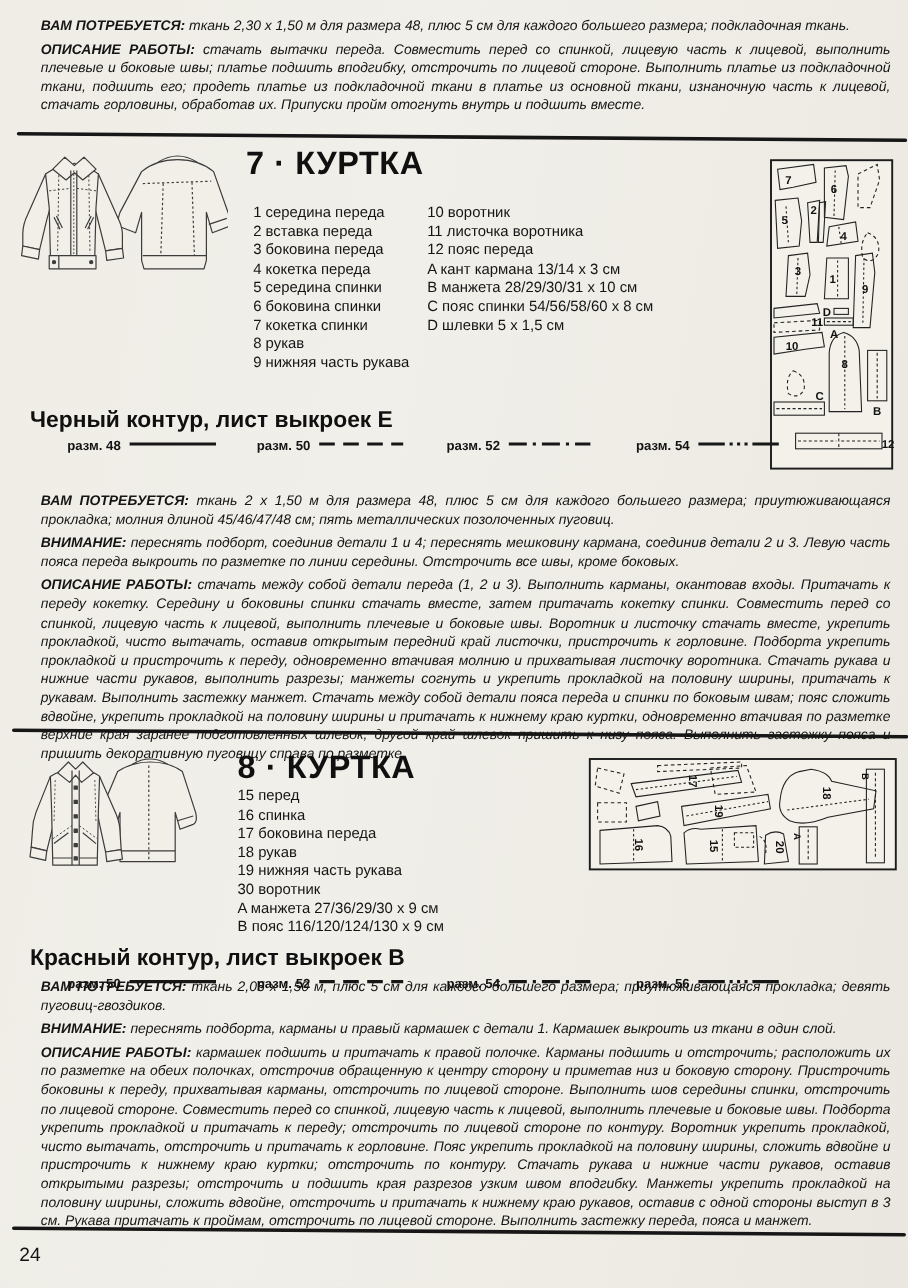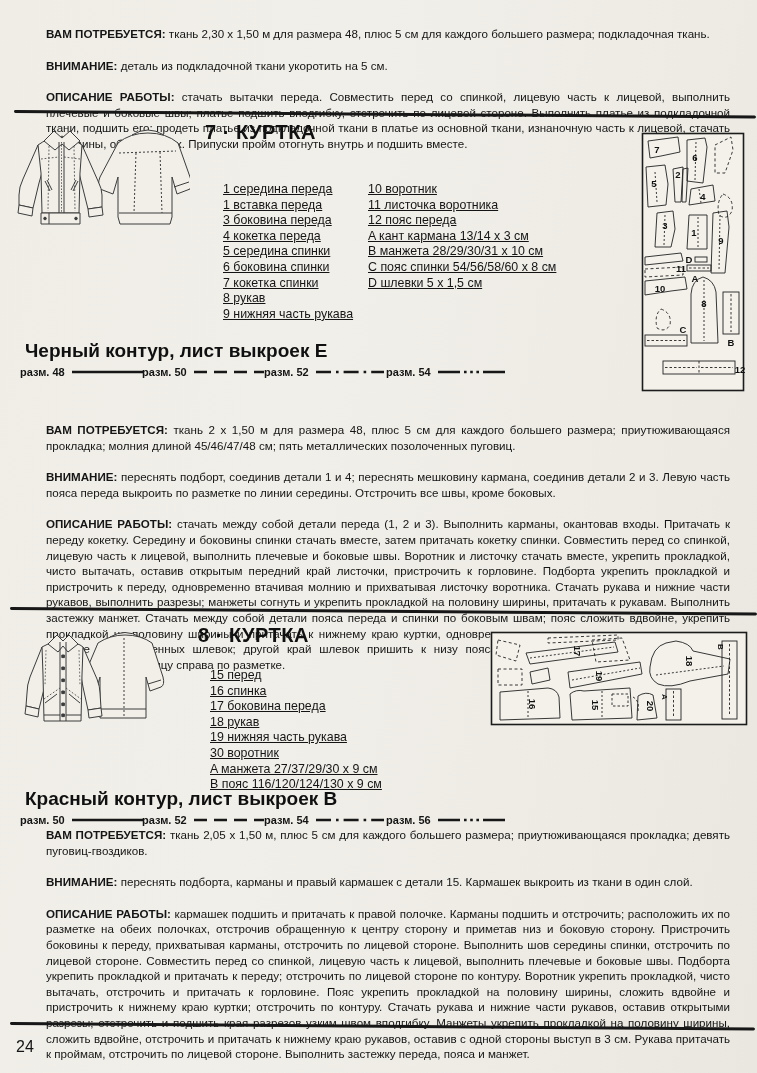--- a/index.html
+++ b/index.html
@@ -9,49 +9,48 @@
     font-family:"Liberation Sans", sans-serif;
     color:#141414;
     position:relative;
   }
   .page{
     position:absolute;inset:0;
     background:linear-gradient(100deg,#efede6 0%,#f1efe9 40%,#edebe4 75%,#e9e7df 100%);
   }
   
   .tblock{position:absolute;text-align:justify;font-size:11.6px;line-height:15.6px;color:#151515;}
-  .tblock p{margin:16px;}
+  .tblock p{margin:4px;font-style:italic;}
   .lbl{font-weight:bold;}
   
   .rule{position:absolute;height:3.4px;background:#171717;transform-origin:left center;transform:rotate(0.42deg);border-radius:2px;}
   
-  .sec-title{position:absolute;font-size:20px;font-weight:bold;letter-spacing:.5px;color:#101010;white-space:nowrap;}
-  
-  .parts{position:absolute;margin:12px;padding:0;list-style:none;text-decoration:underline;}
+  .sec-title{position:absolute;font-size:27px;font-weight:bold;letter-spacing:.5px;color:#101010;white-space:nowrap;}
+  
+  .parts{position:absolute;margin:0;padding:0;list-style:none;}
   .parts li{font-size:12.4px;line-height:15.6px;white-space:nowrap;color:#151515;}
   
   .contour{position:absolute;font-size:19px;font-weight:bold;color:#101010;white-space:nowrap;}
   
   .size-row{position:absolute;display:flex;align-items:center;}
-  .size-item{display:flex;align-items:center;width:122px;}
+  .size-item{display:flex;width:122px;margin-left:36px;}
   .size-label{font-size:11px;font-weight:bold;white-space:nowrap;margin-right:6px;}
   .size-line{flex:0 0 auto;}
   .pagenum{position:absolute;font-size:16px;color:#141414;}
   svg text{font-family:"Liberation Sans", sans-serif;}
   .pat-num{font-size:9.5px;font-weight:bold;fill:#111;}
   .pat-num-s{font-size:8px;font-weight:bold;fill:#111;}
 </style>
 </head>
 <body>
 
 <div class="page">
 
   <div class="tblock" style="left:30px;top:10px;width:716px;">
     <p><span class="lbl">ВАМ ПОТРЕБУЕТСЯ:</span> <span>ткань 2,30 х 1,50 м для размера 48, плюс 5 см для каждого большего размера; подкладочная ткань.</span></p>
-    <p><span class="lbl">ВНИМАНИЕ:</span> <span>деталь из подкладочной ткани укоротить на 5 см.</span></p>
     <p><span class="lbl">ОПИСАНИЕ РАБОТЫ:</span> <span>стачать вытачки переда. Совместить перед со спинкой, лицевую часть к лицевой, выполнить плечевые и боковые швы; платье подшить вподгибку, отстрочить по лицевой стороне. Выполнить платье из подкладочной ткани, подшить его; продеть платье из подкладочной ткани в платье из основной ткани, изнаночную часть к лицевой, стачать горловины, обработав их. Припуски пройм отогнуть внутрь и подшить вместе.</span></p>
   </div>
 
   <div class="rule" style="left:14px;top:110px;width:742px;"></div>
 
   <div class="sec-title" style="left:205px;top:121px;">7 · КУРТКА</div>
 
   <svg style="position:absolute;left:14px;top:123px;" width="176" height="108" viewBox="0 0 176 108">
     <g stroke="#3c3c3c" stroke-width="1" fill="#f1efe8" stroke-linejoin="round">
 
@@ -81,21 +80,21 @@
         <path d="M23,84 L62,84 L62,95 L23,95 Z"></path>
         <path d="M31,84 L31,95" fill="none"></path>
         <circle cx="27" cy="89.5" r="1.3" fill="#3c3c3c"></circle>
         <circle cx="58" cy="89.5" r="1.3" fill="#3c3c3c"></circle>
       </g>
     </g>
   </svg>
 
   <ul class="parts" style="left:211px;top:170px;">
     <li>1 середина переда</li>
-    <li>1 вставка переда</li>
+    <li>2 вставка переда</li>
     <li>3 боковина переда</li>
     <li>4 кокетка переда</li>
     <li>5 середина спинки</li>
     <li>6 боковина спинки</li>
     <li>7 кокетка спинки</li>
     <li>8 рукав</li>
     <li>9 нижняя часть рукава</li>
   </ul>
   <ul class="parts" style="left:356px;top:170px;">
     <li>10 воротник</li>
@@ -234,21 +233,21 @@
     </g>
   </svg>
 
   <ul class="parts" style="left:198px;top:656px;">
     <li>15 перед</li>
     <li>16 спинка</li>
     <li>17 боковина переда</li>
     <li>18 рукав</li>
     <li>19 нижняя часть рукава</li>
     <li>30 воротник</li>
-    <li>A манжета 27/37/29/30 х 9 см</li>
+    <li>A манжета 27/36/29/30 х 9 см</li>
     <li>B пояс 116/120/124/130 х 9 см</li>
   </ul>
 
   <svg style="position:absolute;left:490px;top:631px;" width="258" height="95" viewBox="0 0 258 95">
     <rect x="1.5" y="1.5" width="255" height="92" fill="#f3f1ea" stroke="#1c1c1c" stroke-width="1.6"></rect>
     <g stroke="#222" stroke-width=".9" fill="none">
       <path d="M8,9 L30,14 L26,30 L6,24 Z" stroke-dasharray="3 2.5"></path>
       <path d="M58,7 L128,4 L128,9 L58,12 Z" stroke-dasharray="3 2.5"></path>
       <path d="M36,22 L125,11 L128,21 L40,33 Z"></path>
       <path d="M40,27 L124,16" stroke-dasharray="2 2"></path>
@@ -306,21 +305,21 @@
     <div class="size-item">
       <span class="size-label">разм. 56</span>
       <svg class="size-line" width="70" height="8">
           <line x1="1" y1="4" x2="69" y2="4" stroke="#171717" stroke-width="2.6" stroke-dasharray="22 4 2.6 3.6 2.6 3.6 2.6 4"></line>
         </svg>
     </div>
   </div>
 
   <div class="tblock" style="left:30px;top:811px;width:716px;">
     <p><span class="lbl">ВАМ ПОТРЕБУЕТСЯ:</span> <span>ткань 2,05 х 1,50 м, плюс 5 см для каждого большего размера; приутюживающаяся прокладка; девять пуговиц-гвоздиков.</span></p>
-    <p><span class="lbl">ВНИМАНИЕ:</span> <span>переснять подборта, карманы и правый кармашек с детали 15. Кармашек выкроить из ткани в один слой.</span></p>
+    <p><span class="lbl">ВНИМАНИЕ:</span> <span>переснять подборта, карманы и правый кармашек с детали 1. Кармашек выкроить из ткани в один слой.</span></p>
     <p><span class="lbl">ОПИСАНИЕ РАБОТЫ:</span> <span>кармашек подшить и притачать к правой полочке. Карманы подшить и отстрочить; расположить их по разметке на обеих полочках, отстрочив обращенную к центру сторону и приметав низ и боковую сторону. Пристрочить боковины к переду, прихватывая карманы, отстрочить по лицевой стороне. Выполнить шов середины спинки, отстрочить по лицевой стороне. Совместить перед со спинкой, лицевую часть к лицевой, выполнить плечевые и боковые швы. Подборта укрепить прокладкой и притачать к переду; отстрочить по лицевой стороне по контуру. Воротник укрепить прокладкой, чисто вытачать, отстрочить и притачать к горловине. Пояс укрепить прокладкой на половину ширины, сложить вдвойне и пристрочить к нижнему краю куртки; отстрочить по контуру. Стачать рукава и нижние части рукавов, оставив открытыми разрезы; отстрочить и подшить края разрезов узким швом вподгибку. Манжеты укрепить прокладкой на половину ширины, сложить вдвойне, отстрочить и притачать к нижнему краю рукавов, оставив с одной стороны выступ в 3 см. Рукава притачать к проймам, отстрочить по лицевой стороне. Выполнить застежку переда, пояса и манжет.</span></p>
   </div>
 
   <div class="rule" style="left:10px;top:1022px;width:745px;height:2.8px;"></div>
 
   <div class="pagenum" style="left:16px;top:1038px;">24</div>
 
 </div>
 
 </body></html>

